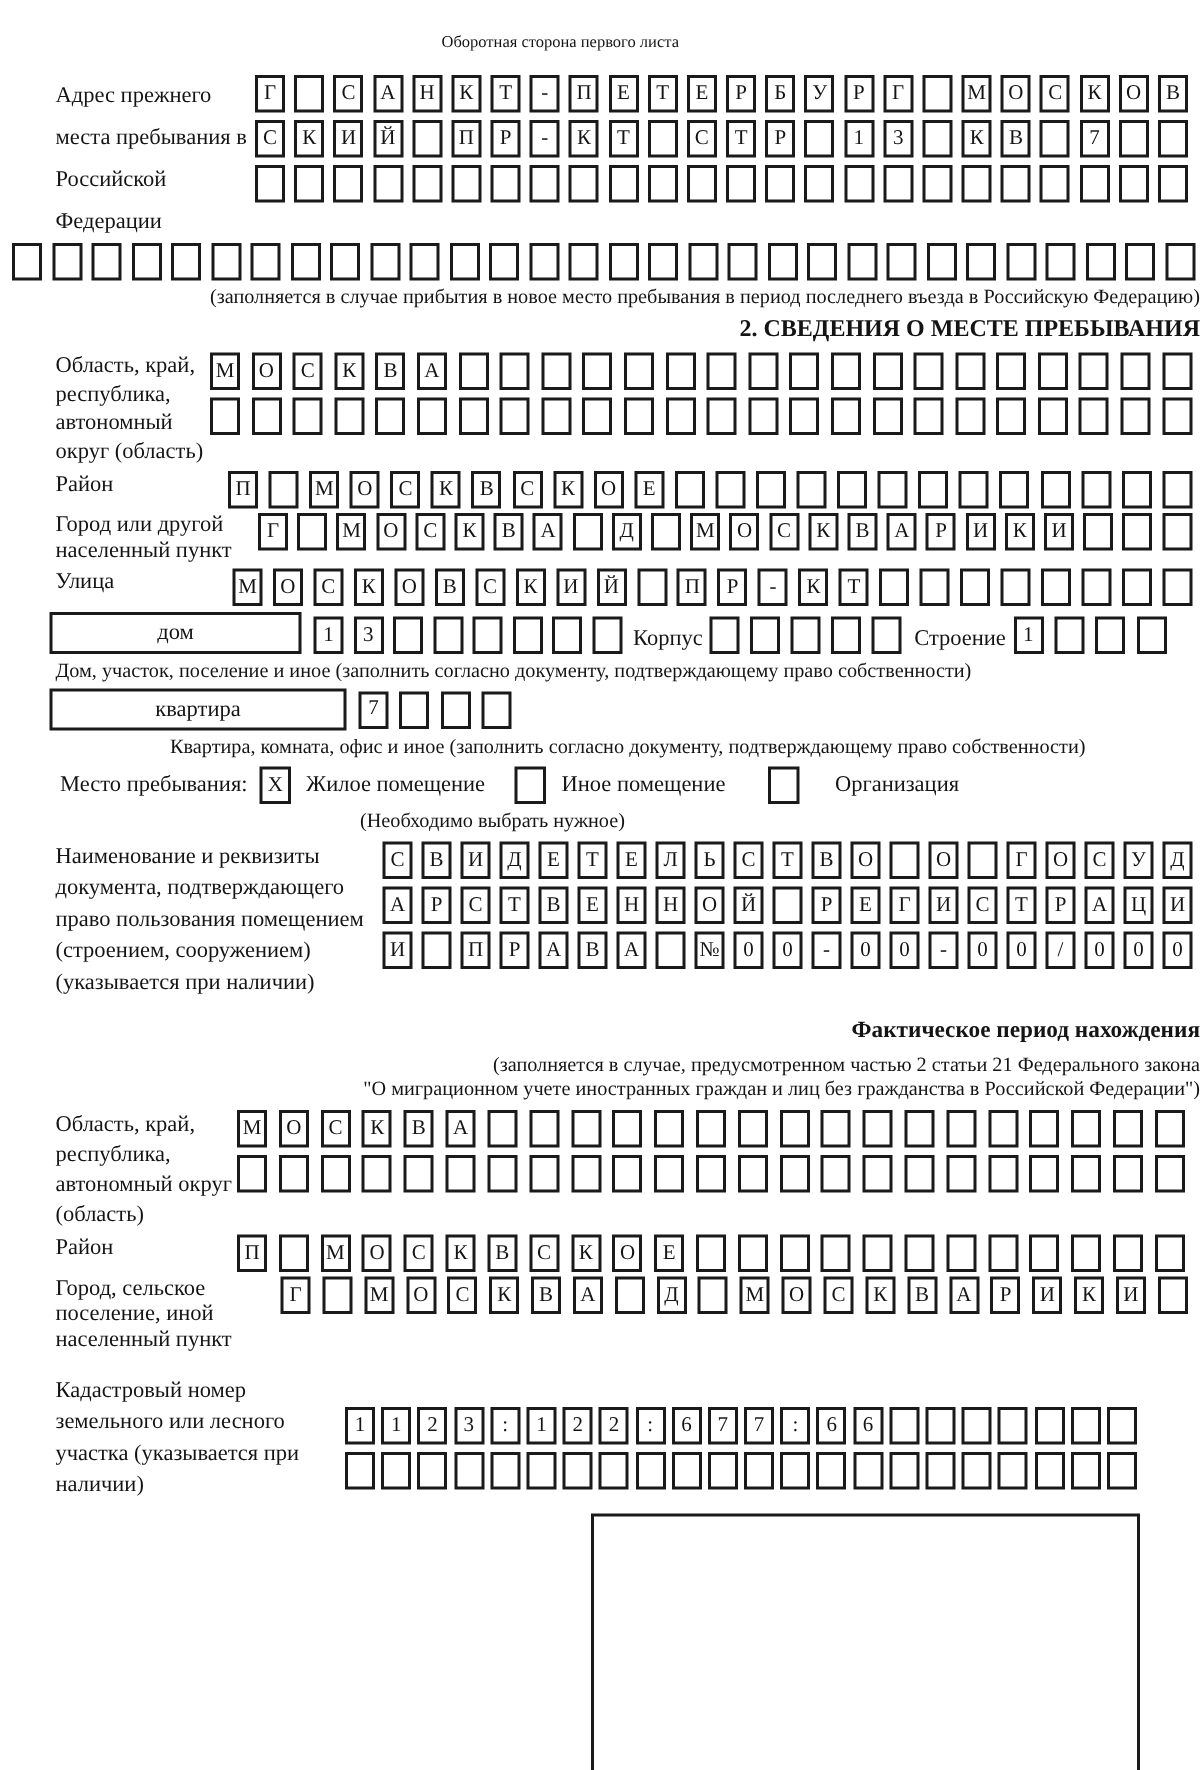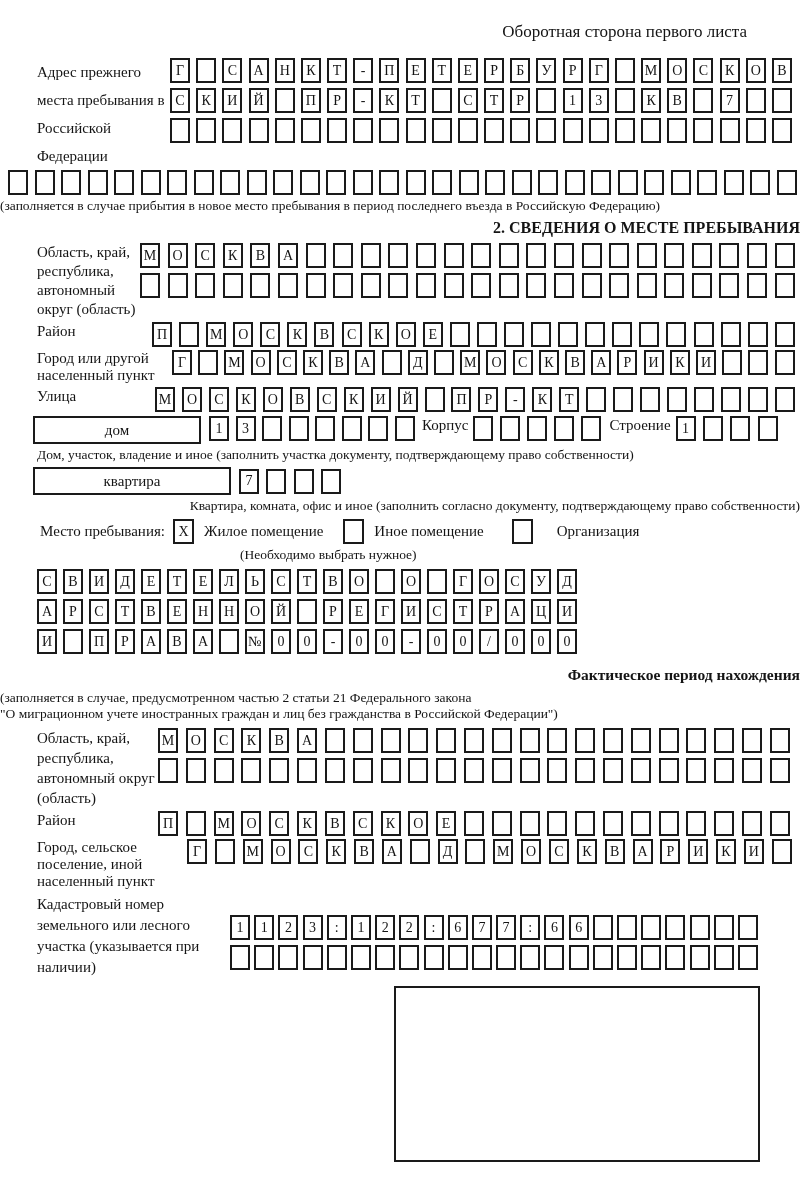--- a/index.html
+++ b/index.html
@@ -1,25 +1,25 @@
 <!DOCTYPE html>
 <html><head>
 <meta charset="utf-8">
 <style>
   html,body{margin:0;padding:0}
   body{width:800px;height:1180px;background:#fff;color:#141414;
        font-family:"Liberation Serif",serif;font-size:15px;position:relative;overflow:hidden}
-  .right{ text-align:right; padding:22px 53px 0 0; font-size:17px}
+  .right{ text-align:center; padding:22px 53px 0 0; font-size:11px}
   .frow{display:flex;align-items:flex-start}
   .lbl{line-height:19px;font-size:15px}
   .cells{display:flex;justify-content:space-between}
   .cell{flex:0 0 16px;height:21px;border:2px solid #1a1a1a;display:flex;align-items:center;
         justify-content:center;font-size:14px;line-height:1;overflow:hidden}
   .rgap{margin-bottom:5px}
-  .cap{font-size:13.5px;text-align:left;margin-top:3px}
+  .cap{font-size:13.5px;text-align:right;margin-top:3px}
   .h2{font-size:16px;font-weight:bold;text-align:right;margin-top:5px}
   .boxlbl{height:24px;border:2px solid #1a1a1a;display:flex;align-items:center;justify-content:center;font-size:15px}
   .chk{width:17px;height:21px;border:2px solid #1a1a1a;display:flex;align-items:center;justify-content:center;
        font-size:14px;margin:0 0 0 8px}
   .opt{margin-left:10px}
   
   .w622{width:622px}.w789{width:789px}.w655{width:655px}.w643{width:643px}.w623{width:623px}
   .w640{width:640px}.w540{width:540px}.w632{width:632px}.w605{width:605px}.w528{width:528px}
   .w206{width:206px}.w128{width:128px}.w102{width:102px}
   
@@ -293,21 +293,21 @@
       <span class="cell"></span>
       <span class="cell"></span>
       <span class="cell"></span>
       <span class="cell"></span>
       <span class="cell"></span>
       <span class="cell"></span>
       <span class="cell"></span>
     </div>
 </div>
 
-<div class="frow ml33" style="margin-top:4px;align-items:flex-start">
+<div class="frow ml33" style="margin-top:4px;align-items:flex-end">
   <div class="boxlbl" style="width:164px">дом</div>
   <div class="cells w206" style="margin-left:8px">
       <span class="cell">1</span>
       <span class="cell">3</span>
       <span class="cell"></span>
       <span class="cell"></span>
       <span class="cell"></span>
       <span class="cell"></span>
       <span class="cell"></span>
       <span class="cell"></span>
@@ -321,45 +321,46 @@
       <span class="cell"></span>
     </div>
   <div class="lbl" style="margin:0 5px 0 8px">Строение</div>
   <div class="cells w102">
       <span class="cell">1</span>
       <span class="cell"></span>
       <span class="cell"></span>
       <span class="cell"></span>
     </div>
 </div>
-<div class="cap" style="text-align:left;margin-left:37px">Дом, участок, владение и иное (заполнить участка документу, подтверждающему право собственности)</div>
+<div class="cap" style="text-align:left;margin-left:37px">Дом, участок, поселение и иное (заполнить согласно документу, подтверждающему право собственности)</div>
 
 <div class="frow ml33" style="margin-top:4px;align-items:center">
   <div class="boxlbl" style="width:194px">квартира</div>
   <div class="cells w102" style="margin-left:8px">
       <span class="cell">7</span>
       <span class="cell"></span>
       <span class="cell"></span>
       <span class="cell"></span>
     </div>
 </div>
-<div class="cap" style="text-align:right;margin-left:37px">Квартира, комната, офис и иное (заполнить согласно документу, подтверждающему право собственности)</div>
+<div class="cap" style="text-align:center;margin-left:37px">Квартира, комната, офис и иное (заполнить согласно документу, подтверждающему право собственности)</div>
 
 <div class="frow ml40" style="margin-top:5px;align-items:center">
   <div>Место пребывания:</div>
   <div class="chk">X</div>
   <div class="opt">Жилое помещение</div>
   <div class="chk" style="margin-left:20px"></div>
   <div class="opt">Иное помещение</div>
   <div class="chk" style="margin-left:28px"></div>
   <div class="opt" style="margin-left:24px">Организация</div>
 </div>
 <div class="cap" style="text-align:left;margin-left:240px;margin-top:3px">(Необходимо выбрать нужное)</div>
 
 <div class="frow ml37" style="margin-top:6px">
+  <div class="lbl lw218" style="line-height:21px">Наименование и реквизиты документа, подтверждающего право пользования помещением (строением, сооружением) (указывается при наличии)</div>
   <div>
     <div class="cells w540 rgap">
         <span class="cell">С</span>
         <span class="cell">В</span>
         <span class="cell">И</span>
         <span class="cell">Д</span>
         <span class="cell">Е</span>
         <span class="cell">Т</span>
         <span class="cell">Е</span>
         <span class="cell">Л</span>
@@ -536,21 +537,21 @@
       <span class="cell">В</span>
       <span class="cell">А</span>
       <span class="cell">Р</span>
       <span class="cell">И</span>
       <span class="cell">К</span>
       <span class="cell">И</span>
       <span class="cell"></span>
     </div>
 </div>
 
-<div class="frow ml37" style="margin-top:4px">
+<div class="frow ml37" style="margin-top:15px">
   <div class="lbl lw193" style="line-height:21px">Кадастровый номер земельного или лесного участка (указывается при наличии)</div>
   <div style="margin-top:21px">
     <div class="cells w528 rgap">
         <span class="cell">1</span>
         <span class="cell">1</span>
         <span class="cell">2</span>
         <span class="cell">3</span>
         <span class="cell">:</span>
         <span class="cell">1</span>
         <span class="cell">2</span>

